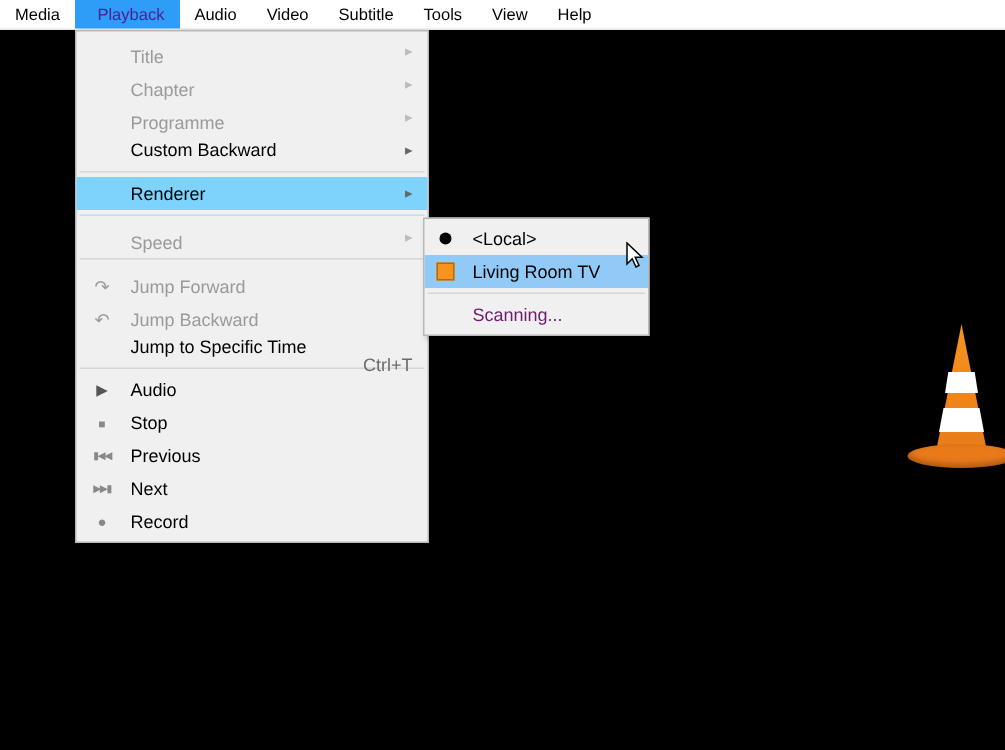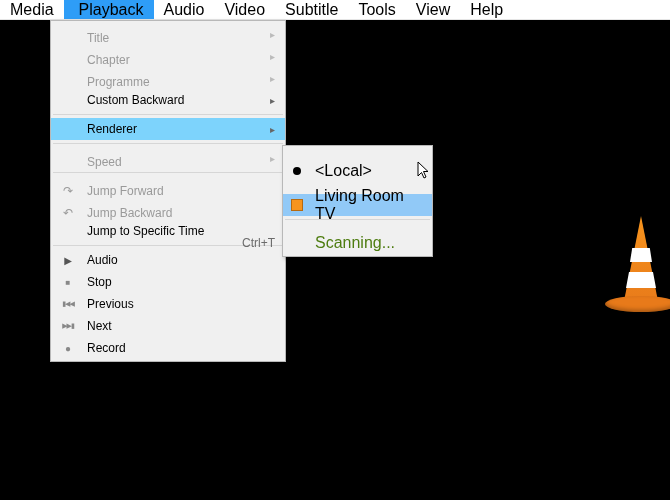--- a/index.html
+++ b/index.html
@@ -1,33 +1,33 @@
 <!DOCTYPE html>
 <html><head>
 <meta charset="utf-8">
 <style>
   * { margin:0; padding:0; box-sizing:border-box; font-family:"Segoe UI",Tahoma,Arial,sans-serif; }
   html,body { width:670px; height:500px; overflow:hidden; background:#000; }
-  .menubar { height:20px; background:#fff; display:flex; align-items:stretch; font-size:16px; border-bottom:1px solid #e5e5e5; }
+  .menubar { height:20px; background:#fff; display:flex; align-items:stretch; font-size:11px; border-bottom:1px solid #e5e5e5; }
   .menubar .item { padding:0 10px; line-height:20px; cursor:default; color:#000; }
-  .menubar .item.active { background:#2e9df7; color:#000000;padding-left:15px; }
+  .menubar .item.active { background:#2e9df7; color:#4c1d95;padding-left:15px; }
   .video-area { position:absolute; left:0; top:20px; right:0; bottom:0; background:#000; }
   .dropdown { position:absolute; left:50px; top:20px; width:236px; background:#f0f0f0; border:1px solid #b8b8b8; padding:2px 0; box-shadow:2px 2px 4px rgba(0,0,0,.25); }
   .dropdown .row { height:22px; display:flex; align-items:center; font-size:12px; padding:0 20px 0 36px; position:relative; cursor:default; }
   .dropdown .row.disabled { color:#9a9a9a;align-items:flex-end; }
   .dropdown .row.highlight { background:#7dd3fc; }
   .dropdown .row .arrow { position:absolute; right:10px; top:50%; transform:translateY(-50%); font-size:10px; color:#666; }
   .dropdown .row.disabled .arrow { color:#bbb; }
   .dropdown .row .shortcut { position:absolute; right:10px; color:#6b6b6b;margin-top:24px; }
   .dropdown .row .iconL { position:absolute; left:10px; width:14px; text-align:center; font-size:12px; }
   .dropdown hr { border:none; border-top:1px solid #d6d6d6; margin:3px 2px; }
   .submenu { position:absolute; left:282px; top:145px; width:151px; background:#f0f0f0; border:1px solid #b8b8b8; padding:2px 0; box-shadow:2px 2px 4px rgba(0,0,0,.25); }
-  .submenu .row { height:22px; display:flex; align-items:center; font-size:16px; padding:0 10px 0 32px; position:relative; cursor:default;margin-top:12px; }
+  .submenu .row { height:22px; display:flex; align-items:center; font-size:12px; padding:0 10px 0 32px; position:relative; cursor:default; }
   .submenu .row.highlight { background:#91c9f7;align-items:center; }
-  .submenu .row.disabled { color:#4d7c0f; }
+  .submenu .row.disabled { color:#701a75; }
   .submenu .row .dot { position:absolute; left:10px; top:50%; width:8px; height:8px; border-radius:50%; background:#000; transform:translateY(-50%); }
   .submenu .row .sq { position:absolute; left:8px; top:50%; width:12px; height:12px; background:#f7941d; transform:translateY(-50%); border:1px solid #b66a10; }
   .submenu hr { border:none; border-top:1px solid #d6d6d6; margin:3px 2px; }
   
   .cursor { position:absolute; left:417px; top:161px; width:14px; height:20px; pointer-events:none; }
   
   .cone { position:absolute; left:605px; top:188px; width:72px; height:104px; }
   .cone .base { position:absolute; left:0; bottom:0; width:72px; height:16px; background:#e87a1a; border-radius:50%/50%; box-shadow:inset 0 -2px 4px rgba(0,0,0,.3); }
   .cone .body { position:absolute; left:18px; bottom:6px; width:36px; height:90px; background:linear-gradient(#f7941d,#e87a1a); clip-path:polygon(50% 0,100% 100%,0 100%); }
   .cone .stripe1,.cone .stripe2 { position:absolute; left:50%; transform:translateX(-50%); background:#fff; clip-path:polygon(10% 0,90% 0,100% 100%,0 100%); }

